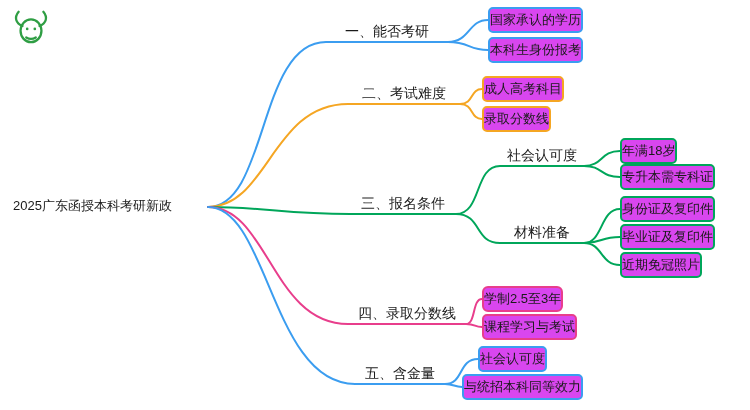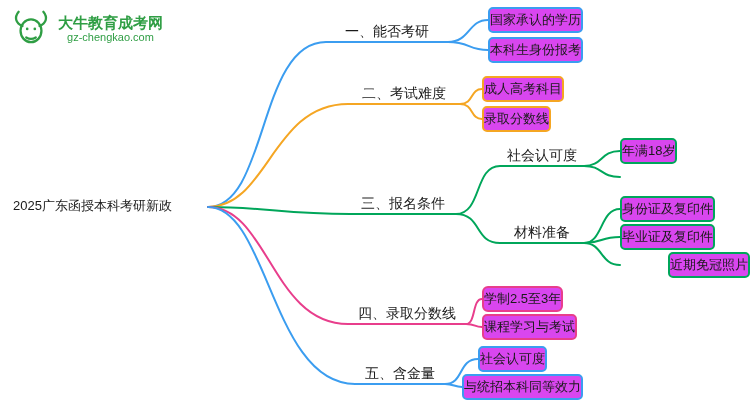--- a/index.html
+++ b/index.html
@@ -65,48 +65,45 @@
     <span>
       <svg width="42" height="38" viewBox="0 0 44 40" fill="none" stroke="#2f9e44" stroke-width="2.4" stroke-linecap="round">
         <path d="M9 4 C4 10 6 16 13 19"></path>
         <path d="M35 4 C40 10 38 16 31 19"></path>
         <ellipse cx="22" cy="24" rx="11" ry="12"></ellipse>
         <circle cx="18" cy="22" r="1.4" fill="#2f9e44" stroke="none"></circle>
         <circle cx="26" cy="22" r="1.4" fill="#2f9e44" stroke="none"></circle>
         <path d="M17 31 Q22 34 27 31"></path>
       </svg>
     </span>
-    <div class="logo-text">
-      <div class="logo-name" style="color: rgb(47, 158, 68);">大牛教育成考网</div>
-      <div class="logo-domain" style="color: rgb(47, 158, 68);">gz-chengkao.com</div>
-    </div>
   </div>
 
   <div class="topic">2025广东函授本科考研新政</div>
 
   <div class="blabel" style="left: 326px; top: 21px; width: 122px; border-bottom-color: rgb(59, 157, 240);">一、能否考研</div>
   <div class="blabel" style="left: 348px; top: 83px; width: 112px; border-bottom-color: rgb(245, 166, 35);">二、考试难度</div>
   <div class="blabel" style="left: 350px; top: 193px; width: 106px; border-bottom-color: rgb(0, 166, 90);">三、报名条件</div>
   <div class="blabel" style="left: 348px; top: 303px; width: 118px; border-bottom-color: rgb(232, 62, 140);">四、录取分数线</div>
   <div class="blabel" style="left: 355px; top: 363px; width: 90px; border-bottom-color: rgb(59, 157, 240);">五、含金量</div>
 
   <div class="blabel" style="left: 500px; top: 145px; width: 84px; border-bottom-color: rgb(0, 166, 90);">社会认可度</div>
   <div class="blabel" style="left: 500px; top: 222px; width: 84px; border-bottom-color: rgb(0, 166, 90);">材料准备</div>
 
   <div class="leaf" style="left: 488px; top: 7px; border-color: rgb(59, 157, 240);">国家承认的学历</div>
   <div class="leaf" style="left: 488px; top: 37px; border-color: rgb(59, 157, 240);">本科生身份报考</div>
 
   <div class="leaf" style="left: 482px; top: 76px; border-color: rgb(245, 166, 35);">成人高考科目</div>
   <div class="leaf" style="left: 482px; top: 106px; border-color: rgb(245, 166, 35);">录取分数线</div>
 
   <div class="leaf" style="left: 620px; top: 138px; border-color: rgb(0, 166, 90);">年满18岁</div>
+  <div class="leaf" style="left: 620px; top: 164px; border-color: rgb(0, 166, 90);">专升本需专科证</div>
 
   <div class="leaf" style="left: 620px; top: 196px; border-color: rgb(0, 166, 90);">身份证及复印件</div>
   <div class="leaf" style="left: 620px; top: 224px; border-color: rgb(0, 166, 90);">毕业证及复印件</div>
-  <div class="leaf" style="left: 620px; top: 252px; border-color: rgb(0, 166, 90); margin-left: 48px;">近期免冠照片</div>
+  <div class="leaf" style="left: 620px; top: 252px; border-color: rgb(0, 166, 90);">近期免冠照片</div>
 
   <div class="leaf" style="left: 482px; top: 286px; border-color: rgb(232, 62, 140); border-radius: 6px;">学制2.5至3年</div>
   <div class="leaf" style="left: 482px; top: 314px; border-color: rgb(232, 62, 140);">课程学习与考试</div>
 
   <div class="leaf" style="left: 478px; top: 346px; border-color: rgb(59, 157, 240);">社会认可度</div>
   <div class="leaf" style="left: 462px; top: 374px; border-color: rgb(59, 157, 240);">与统招本科同等效力</div>
 
 </div>
 
 </body></html>

